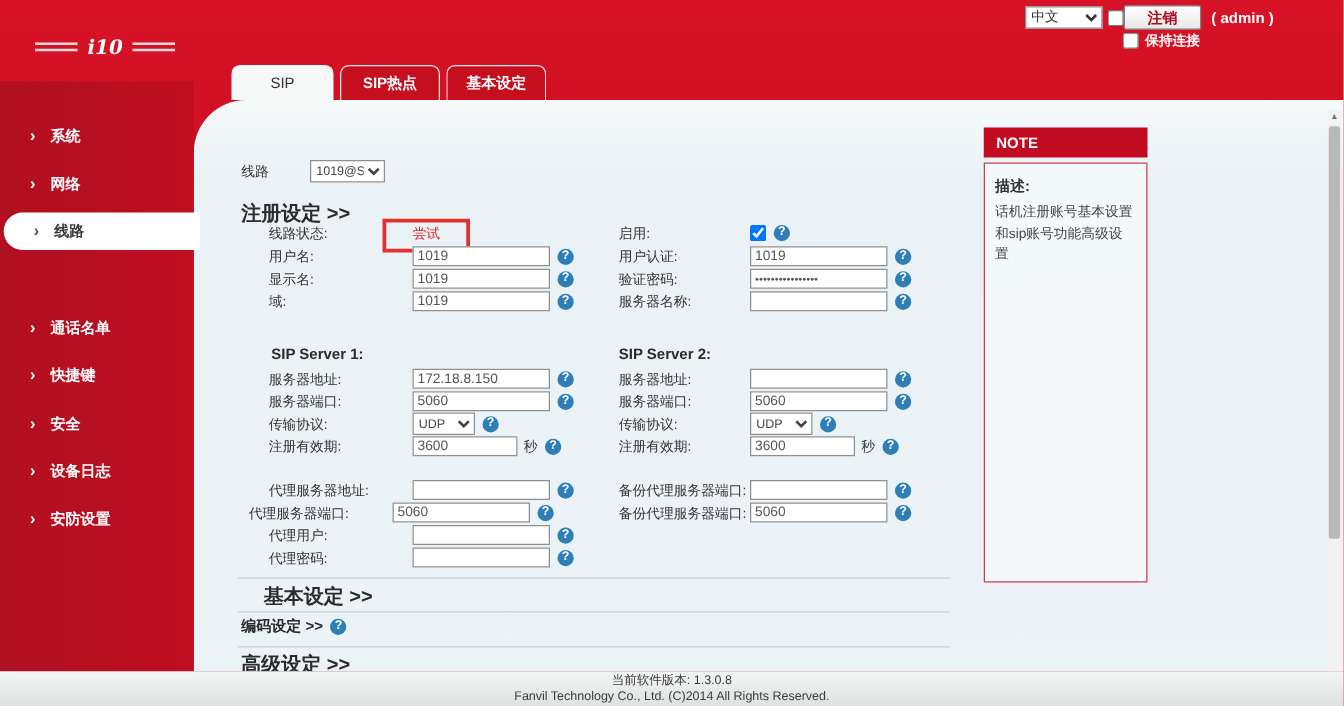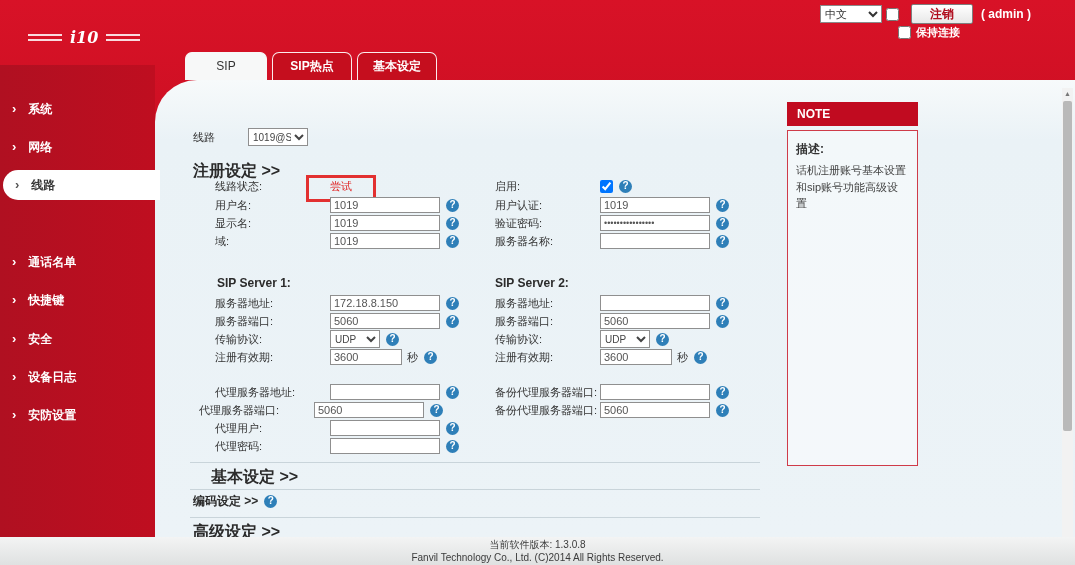--- a/index.html
+++ b/index.html
@@ -16,40 +16,40 @@
   .admin-txt { color:#fff; font-weight:bold; font-size:12px; margin-left:8px; }
   .keep-txt { color:#fff; font-weight:bold; font-size:11px; margin-left:5px; }
   
   #logo { position:absolute; left:28px; top:28px; display:flex; align-items:center; gap:8px; }
   .logo-lines { width:34px; height:7px; border-top:2px solid rgba(255,255,255,.85); border-bottom:2px solid rgba(255,255,255,.85); }
   .logo-text { color:#fff; font-family:"DejaVu Serif","Liberation Serif",serif; font-weight:bold; font-style:italic; font-size:16px; }
   
   #sidebar { position:absolute; left:0; top:65px; width:155px; height:472px;
     background:linear-gradient(90deg,#b01021 0%,#bf0e20 100%); }
   .menu-item { position:absolute; left:0; width:155px; height:22px; line-height:22px;
-    color:#fff; font-weight:bold; font-size:12px; padding-left:12px; cursor:pointer; }
+    color:#fff; font-weight:bold; font-size:12px; padding-left:24px; cursor:pointer; }
   .menu-item .chev { font-size:13px; margin-right:12px; }
   .menu-item.active { left:3px; width:157px; height:30px; line-height:30px; background:#fff;
     border-radius:16px 0 0 16px; color:#3a3a3a; }
   .menu-item.active .chev { color:#555; }
   
   .tab { position:absolute; top:52px; height:28px; line-height:26px; text-align:center;
     font-size:12px; border-radius:7px 7px 0 0; cursor:pointer; }
   .tab.active { background:#f7f8f8; color:#333; width:82px; border:1px solid #f7f8f8; border-bottom:none; }
   .tab.inactive { background:#c50e1e; color:#fff; font-weight:bold; width:80px;
     border:1.5px solid rgba(255,255,255,.92); border-bottom:none; }
   
   #content { position:absolute; left:155px; top:80px; width:920px; height:457px;
     background:linear-gradient(180deg,#f7fafb 0%,#eaf2f6 60px,#ecf3f7 100%);
     border-top-left-radius:42px; }
   .frow { position:absolute; display:flex; align-items:center; height:18px; font-size:11px; color:#333; }
   .lbl-l { width:115px; }
   .lbl-r { width:105px; }
   .txt { width:110px; height:16px; border:1px solid #8f8f8f; background:#fff; font-size:11px; color:#555; padding:0 3px; font-family:"Liberation Sans",sans-serif; }
-  .txt.short { width:72px; }
+  .txt.short { width:84px; }
   .sel { height:18px; border:1px solid #8f8f8f; background:#fff; font-size:10px; color:#444; }
   .help { width:13px; height:13px; min-width:13px; border-radius:50%; background:#2e7fb8; color:#fff;
     font-size:10px; font-weight:bold; display:inline-flex; align-items:center; justify-content:center;
     margin-left:6px; line-height:1; }
   .help::after { content:"?"; }
   .sec-head { position:absolute; font-size:16px; font-weight:bold; color:#2b2b2b; }
   .srv-head { position:absolute; font-size:12px; font-weight:bold; color:#2b2b2b; }
   .hr { position:absolute; left:35px; width:570px; height:1px; background:#c9d4da; }
   .unit { margin-left:5px; color:#333; }
   .status-val { color:#e02020; font-size:11px; }
@@ -74,21 +74,21 @@
 </head>
 <body>
 
 <div id="page">
 
   <div class="topctl" style="left:820px; top:4px;">
     <select class="lang-select">
       <option>中文</option>
     </select>
     <input type="checkbox" class="mini-check" style="margin-left: 4px;">
-    <button class="logout-btn" style="margin-left:12px;">注销</button>
+    <button class="logout-btn" style="">注销</button>
     <span class="admin-txt">( admin )</span>
   </div>
   <div class="topctl" style="left:898px; top:25px;">
     <input type="checkbox" class="mini-check" style="">
     <span class="keep-txt">保持连接</span>
   </div>
 
   <div id="logo">
     <span class="logo-lines"></span>
     <span class="logo-text">i10</span>

